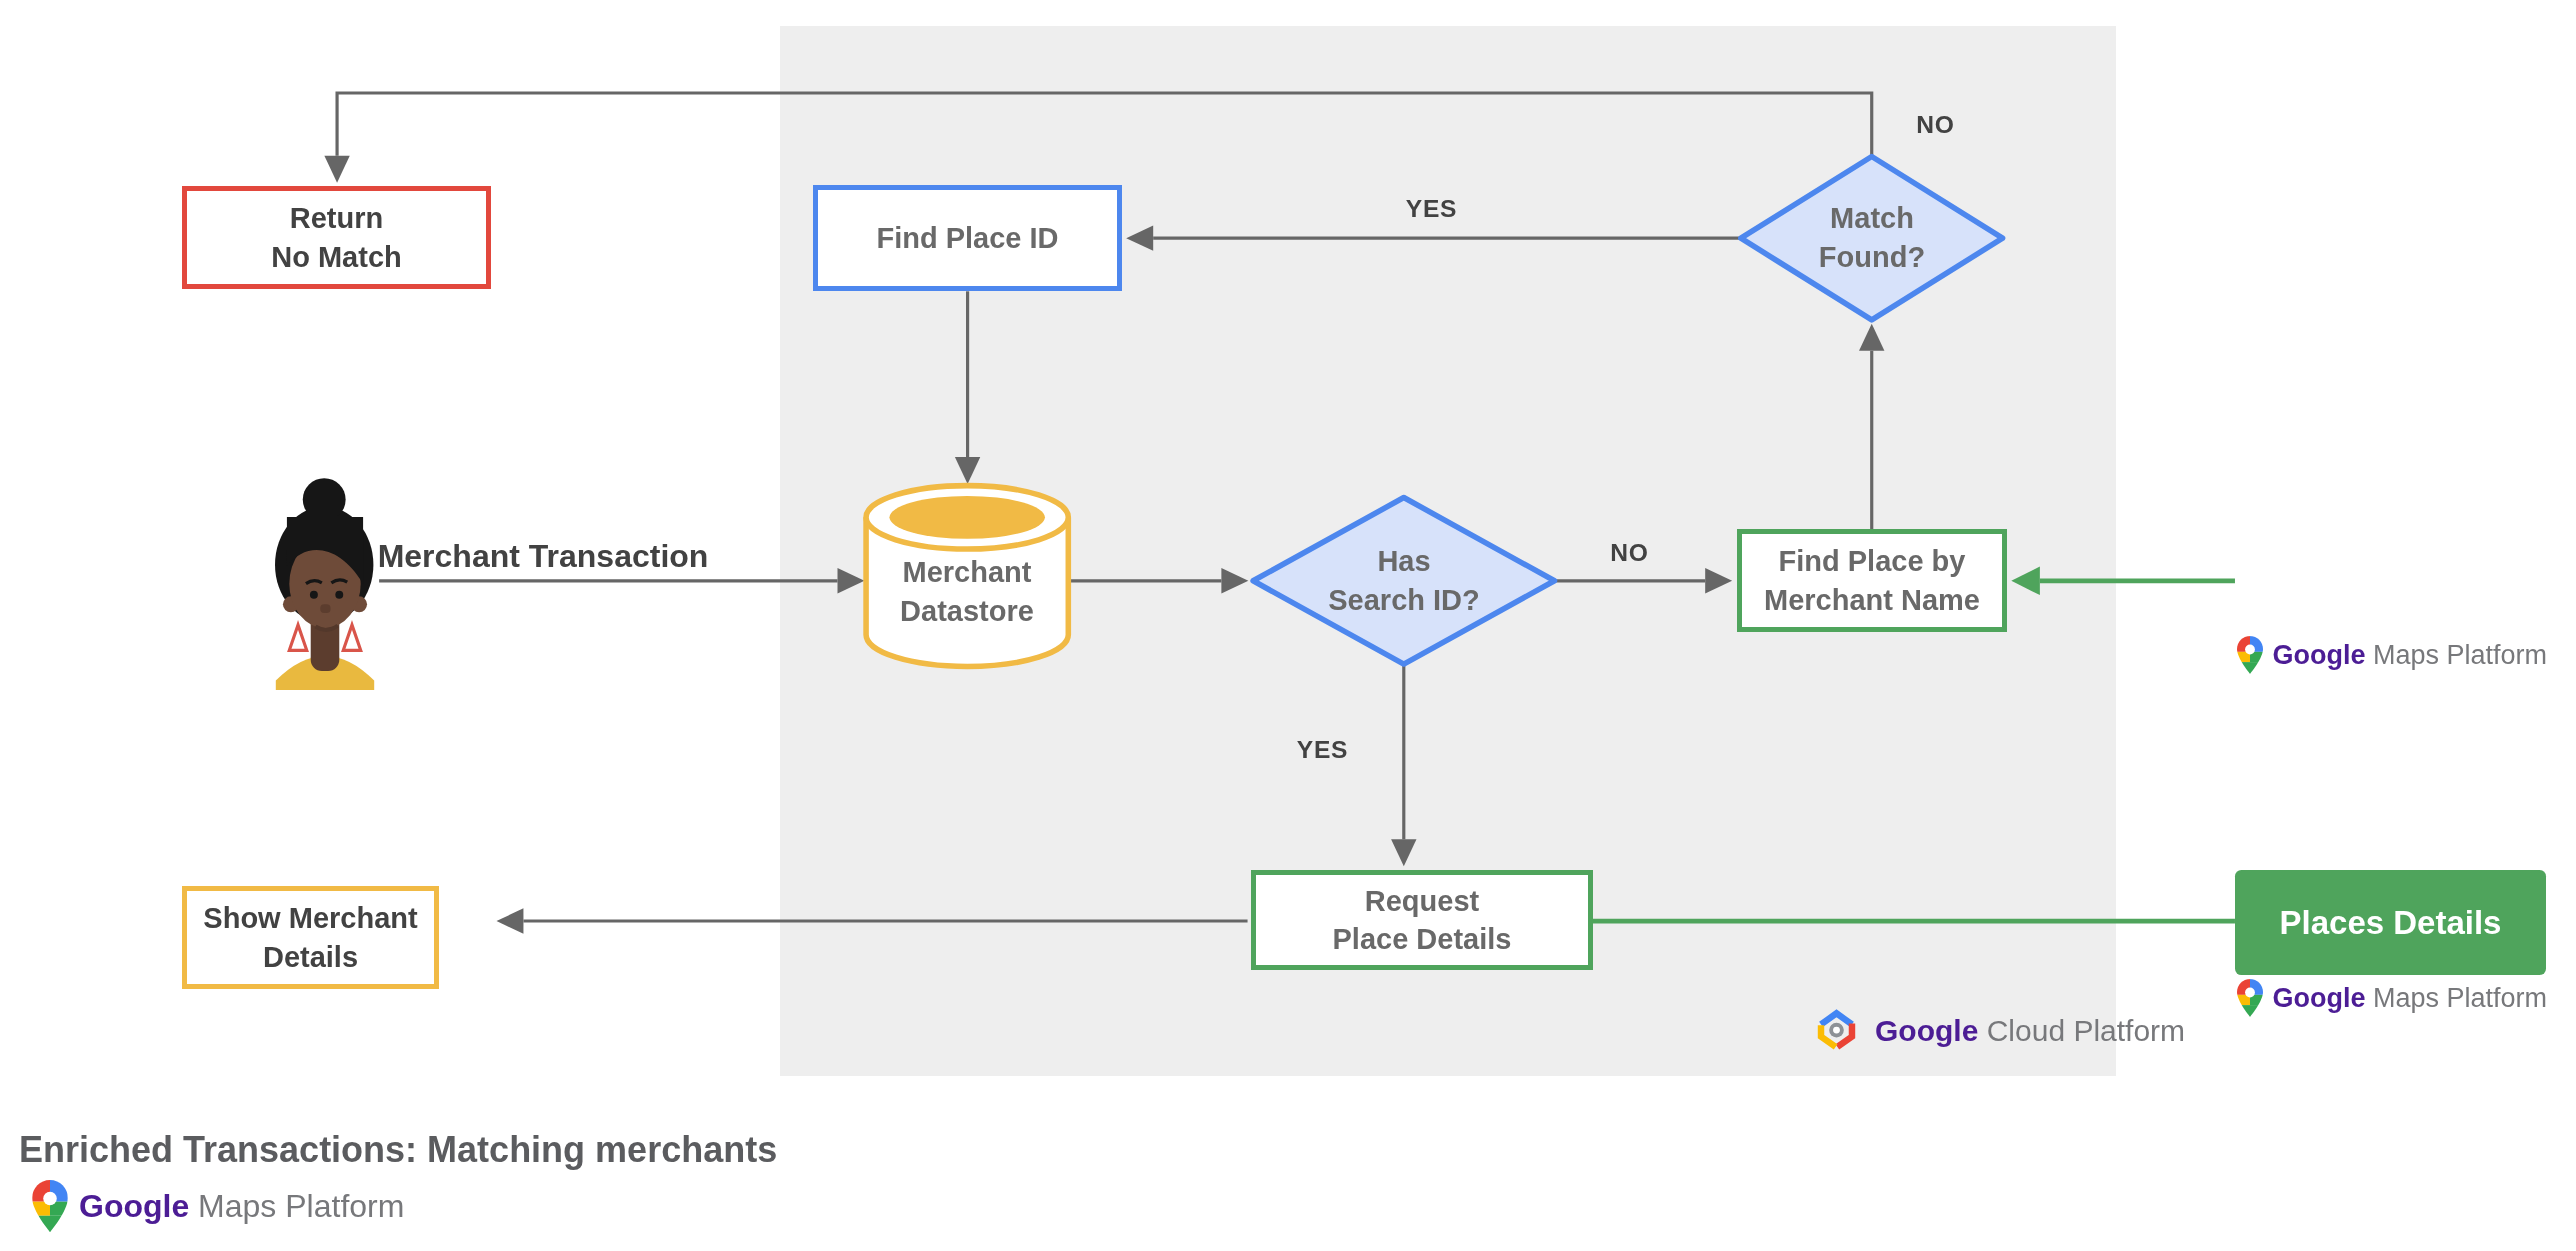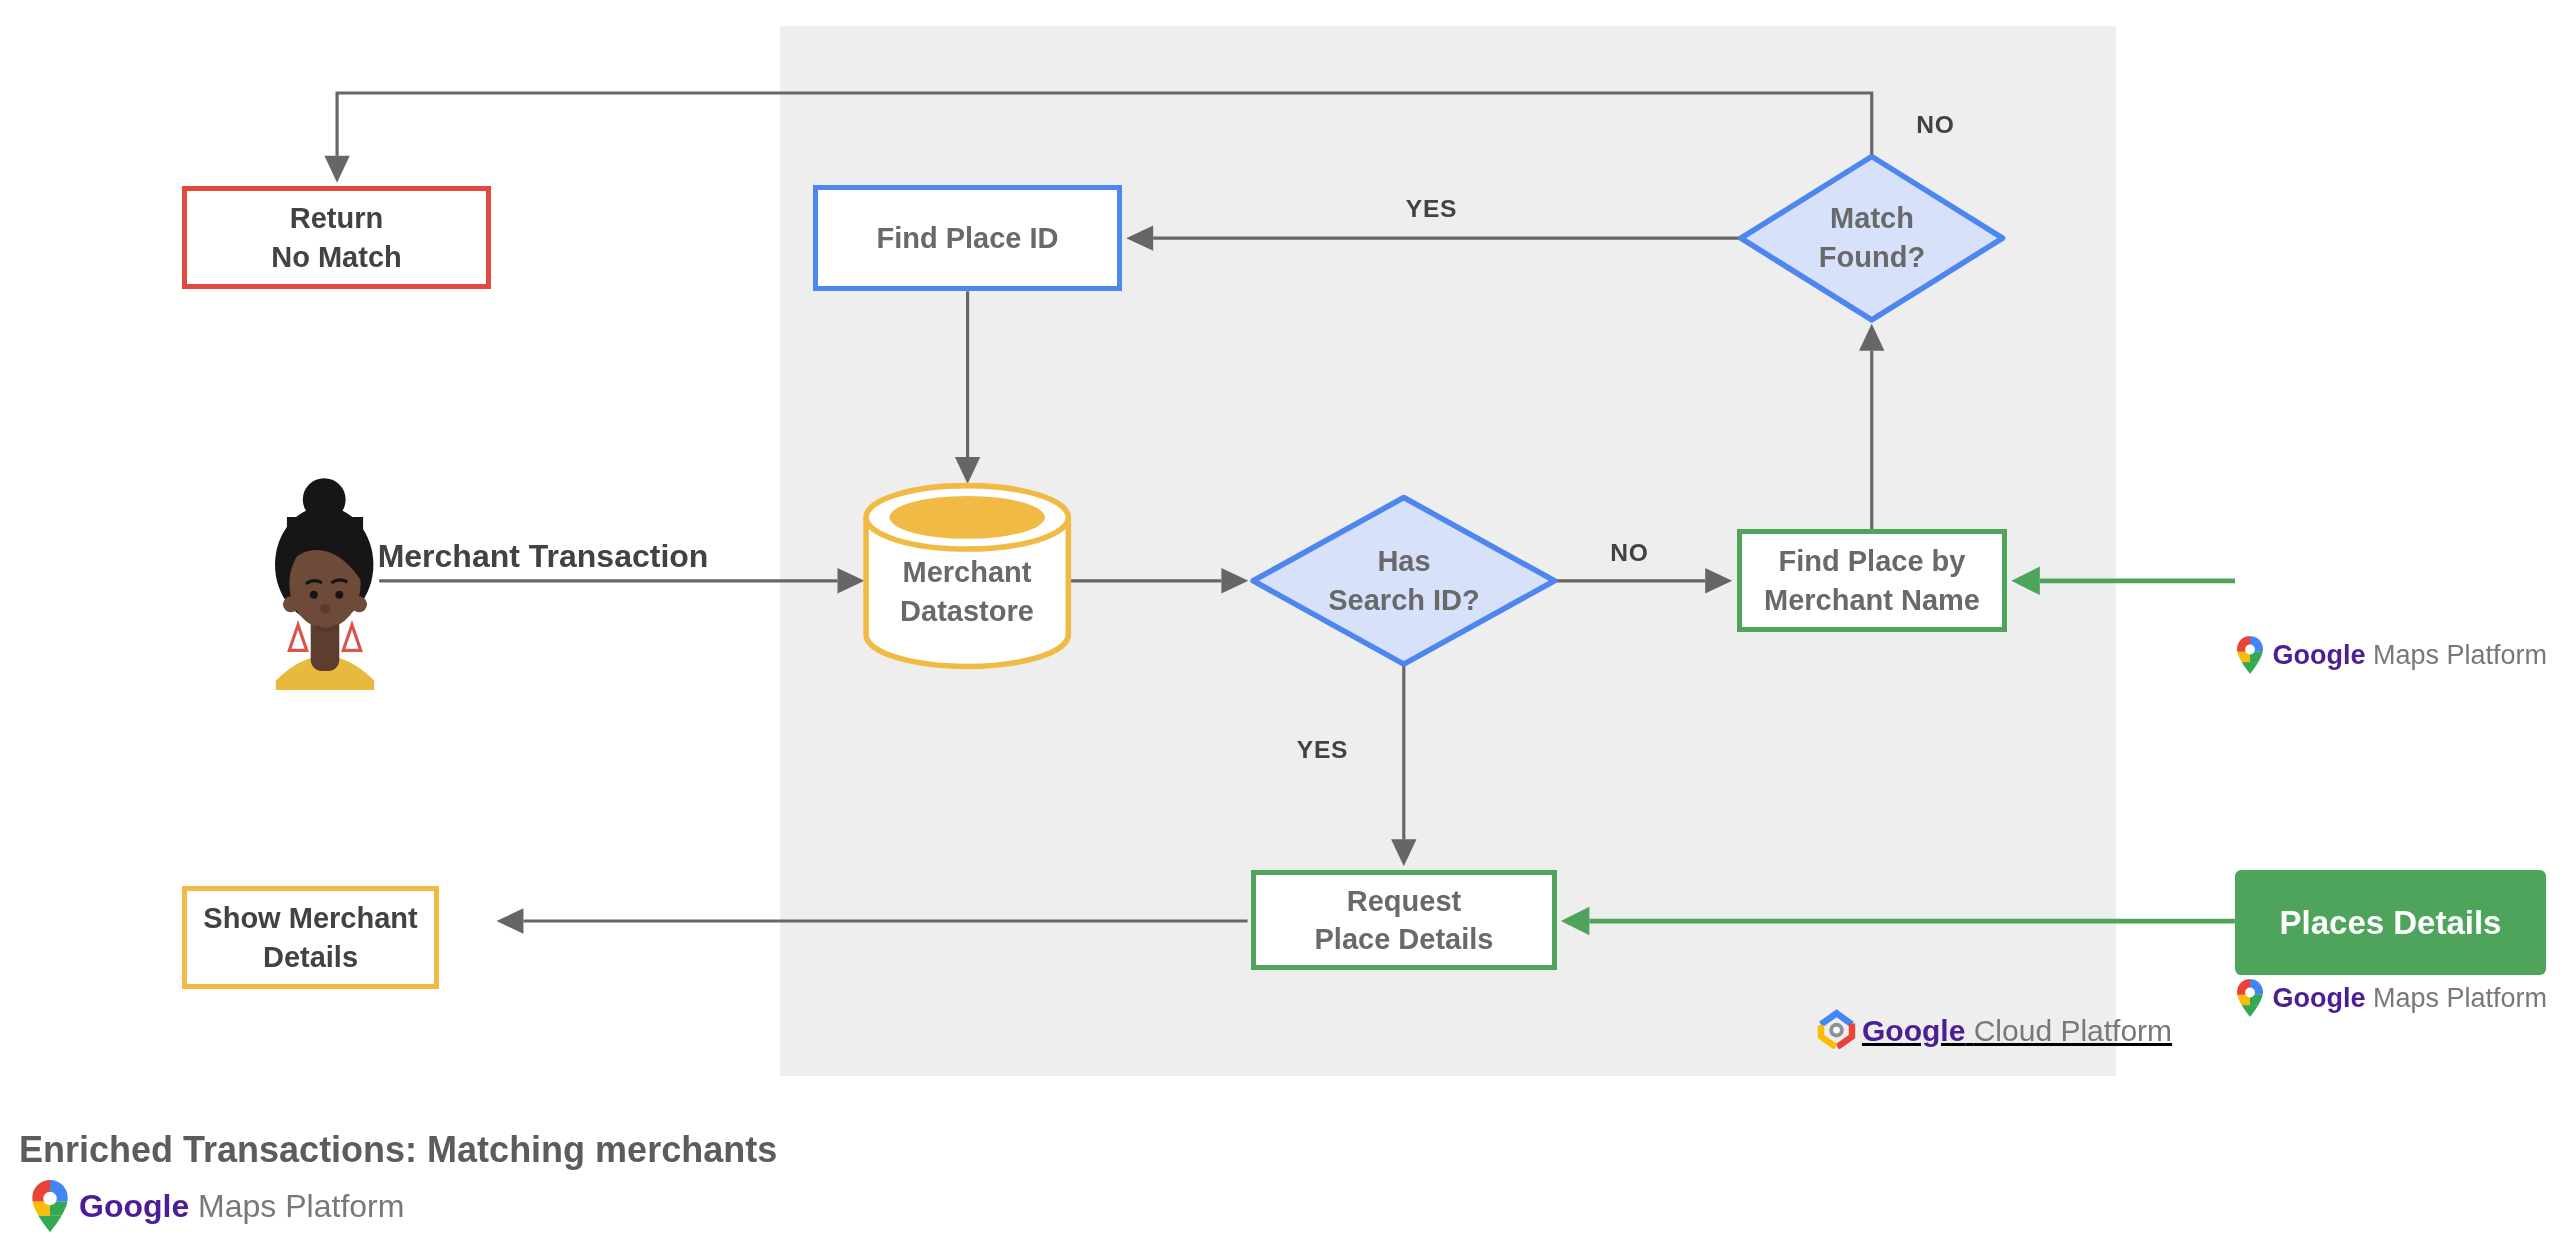--- a/index.html
+++ b/index.html
@@ -43,21 +43,21 @@
   .title{
     position:absolute;left:19px;top:1129px;
     font-weight:bold;font-size:36px;color:#5B5C5F;
   }
   .logo{position:absolute;display:flex;align-items:center;}
   .logo .ltext{white-space:nowrap;}
   .logo .g{font-weight:600;color:#4c1d95;}
   .logo .prod{font-weight:400;color:#77787B;}
   .logo-gmp-small .ltext{font-size:27px;margin-left:9.5px;}
   .logo-gmp-big .ltext{font-size:32px;margin-left:11px;}
-  .logo-gcp .ltext{font-size:30px;margin-left:4px;text-decoration:underline;}
+  .logo-gcp .ltext{font-size:30px;margin-left:17px;}
   .avatar{position:absolute;left:274px;top:471px;}
 </style>
 </head>
 <body>
 
 <div class="canvas">
 
   <div class="panel"></div>
 
   <svg width="0" height="0" style="position:absolute" aria-hidden="true">
@@ -176,21 +176,21 @@
     </div>
   </div>
 
   <div class="node greenb" style="left:1737px;top:529px;width:270px;height:103px">
     <div>
       <div>Find Place by</div>
       <div>Merchant Name</div>
     </div>
   </div>
 
-  <div class="node greenb" style="left:1251px;top:870px;width:306px;height:100px">
+  <div class="node greenb" style="left:1251px;top:870px;width:342px;height:100px">
     <div>
       <div>Request</div>
       <div>Place Details</div>
     </div>
   </div>
 
   <div class="node yellow dark" style="left:182px;top:886px;width:257px;height:103px">
     <div>
       <div>Show Merchant</div>
       <div>Details</div>

